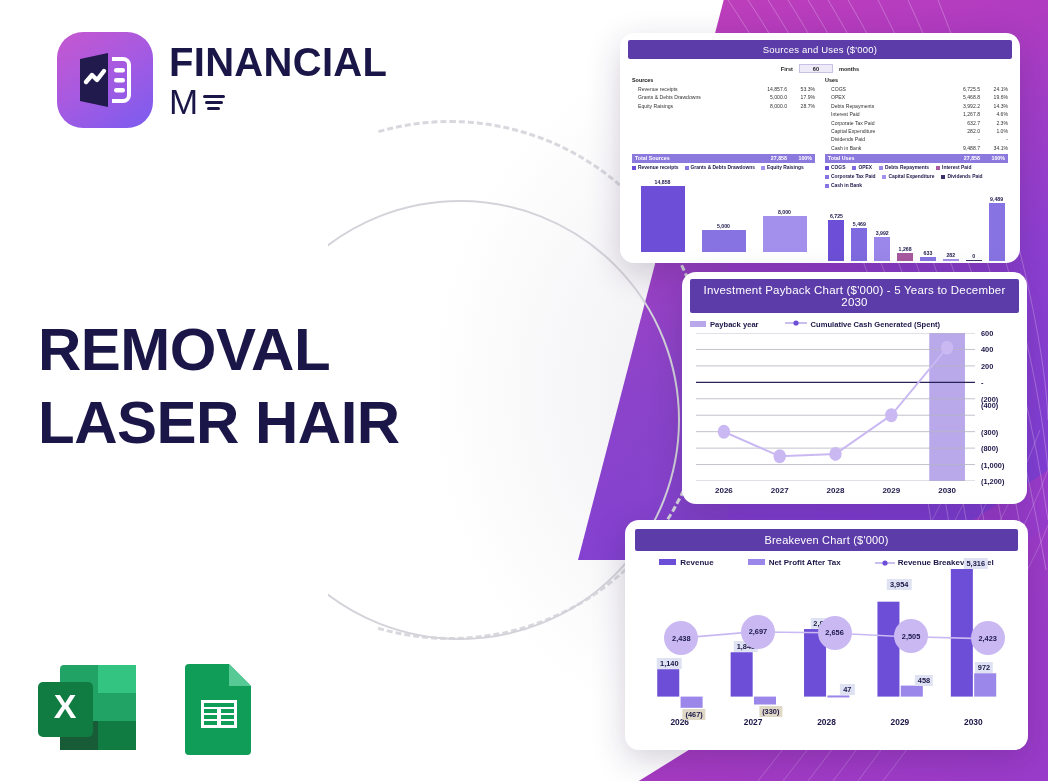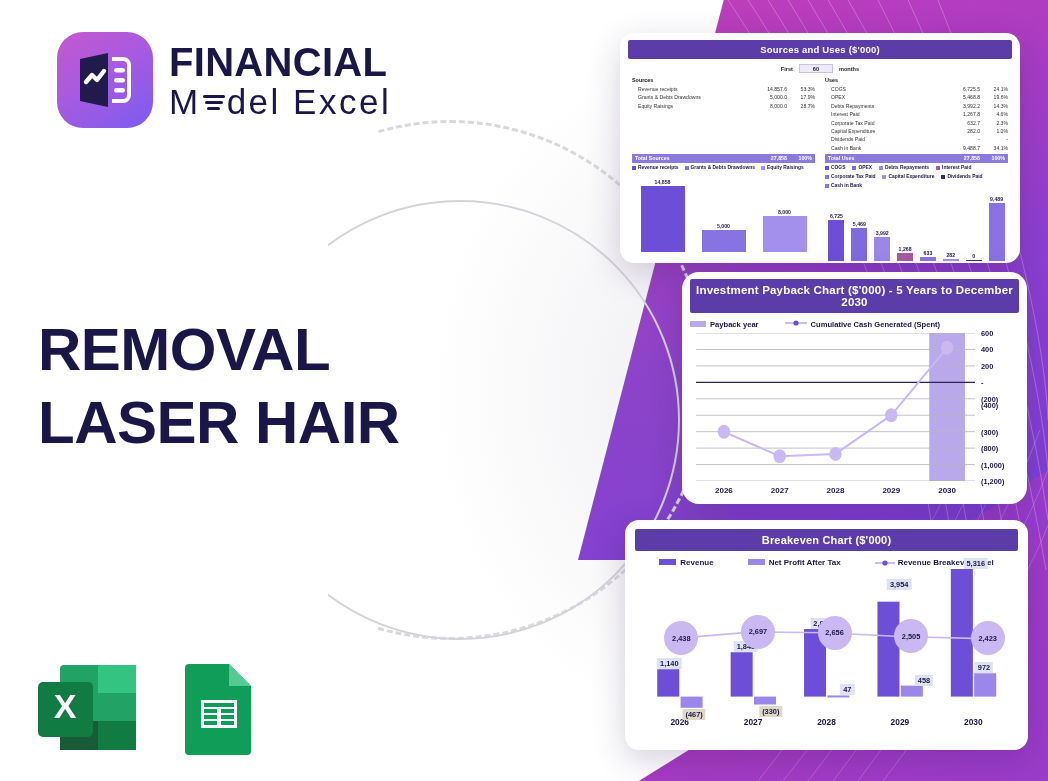--- a/index.html
+++ b/index.html
@@ -81,25 +81,25 @@
   
   .app-icons { position: absolute; left: 33px; top: 660px; z-index: 20; display: flex; gap: 38px; align-items: flex-start; }
 
   
   .panel {
     position: absolute; background: #fff; border-radius: 14px; z-index: 10;
     box-shadow: 0 10px 34px rgba(40,20,70,.20);
     overflow: hidden;
   }
   .panel-title {
-    color: #fff; font-weight: 700; text-align: center;
+    color: #fff; font-weight: 400; text-align: center;
     background: #5b3ca8; letter-spacing: .2px;
   }
   #panel-sources { left: 620px; top: 33px; width: 400px; height: 230px; padding: 7px 8px; }
-  #panel-payback { left: 682px; top: 272px; width: 345px; height: 232px; padding: 7px 8px; border-radius: 17px; }
+  #panel-payback { left: 682px; top: 272px; width: 345px; height: 232px; padding: 7px 8px; }
   #panel-breakeven { left: 625px; top: 520px; width: 403px; height: 230px; padding: 9px 10px; }
 
   #panel-sources .panel-title { font-size: 9.5px; padding: 4px 0; border-radius: 2px; }
   #panel-payback .panel-title { font-size: 11.5px; padding: 5px 0; border-radius: 2px; }
   #panel-breakeven .panel-title { font-size: 11px; padding: 5px 0; border-radius: 2px; }
 
   
   .su-firstrow { display: flex; justify-content: center; align-items: center; gap: 6px; font-size: 5.6px; font-weight: 700; color: #222; margin: 5px 0 4px 0; }
   .su-firstbox { width: 34px; height: 9px; background: #eeeaf8; border: .5px solid #c9c0e5; text-align: center; line-height: 9px; font-size: 5.6px; }
   .su-cols { display: flex; gap: 10px; padding: 0 4px; }
@@ -204,21 +204,20 @@
     </div>
     <div class="brand-wordmark">
       <div class="brand-line1">FINANCIAL</div>
       <div class="brand-line2">
         <span>M</span>
         <span class="brand-o">
             <span></span>
             <span></span>
             <span></span>
           </span>
-        <span>del Excel</span>
       </div>
     </div>
   </div>
 
   <div class="headline">
     <div>REMOVAL</div>
     <div>LASER HAIR</div>
   </div>
 
   <div class="app-icons">

